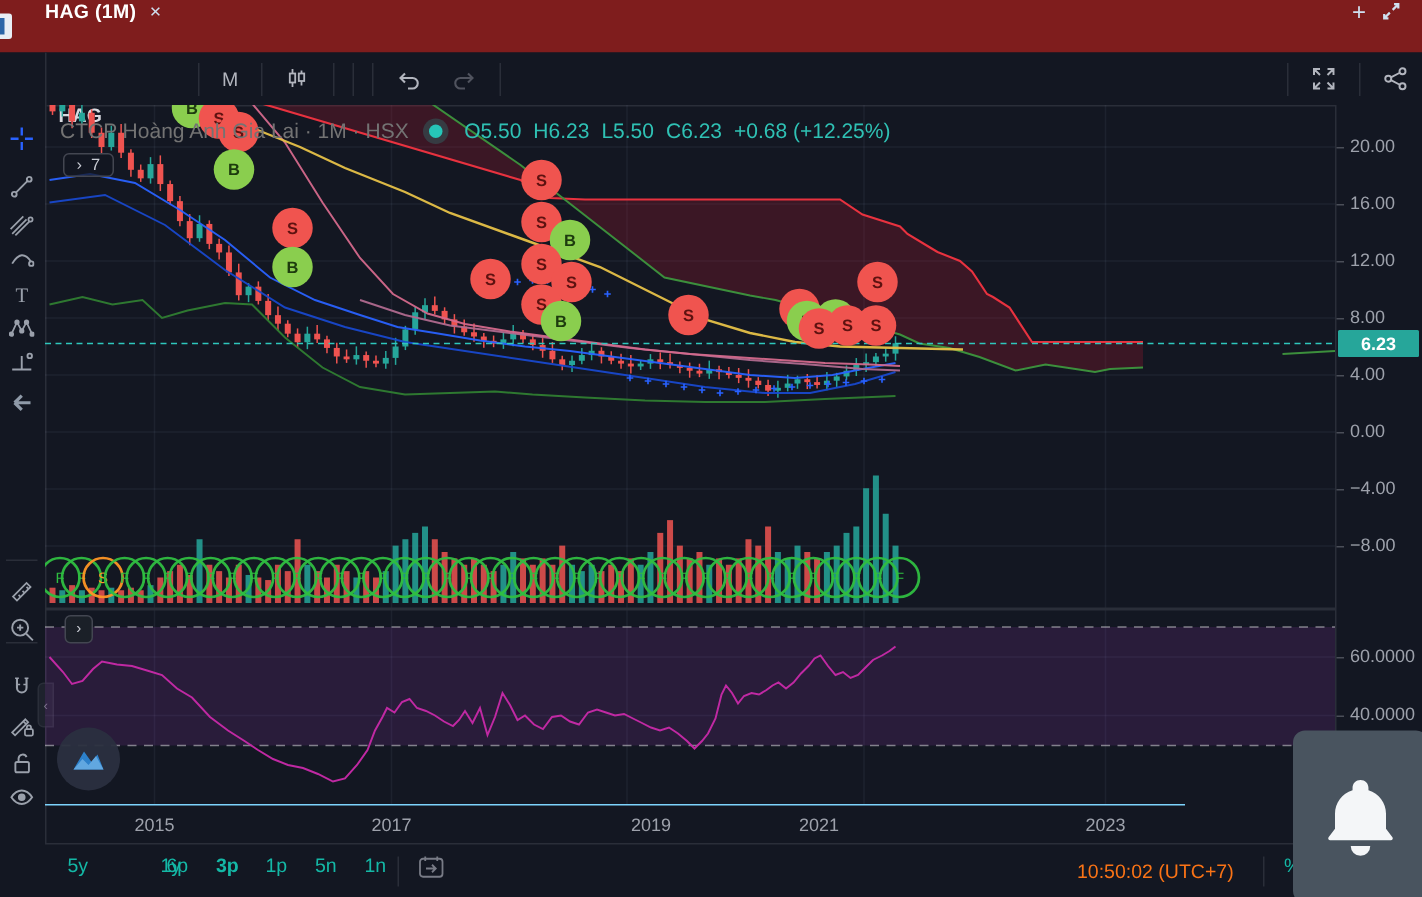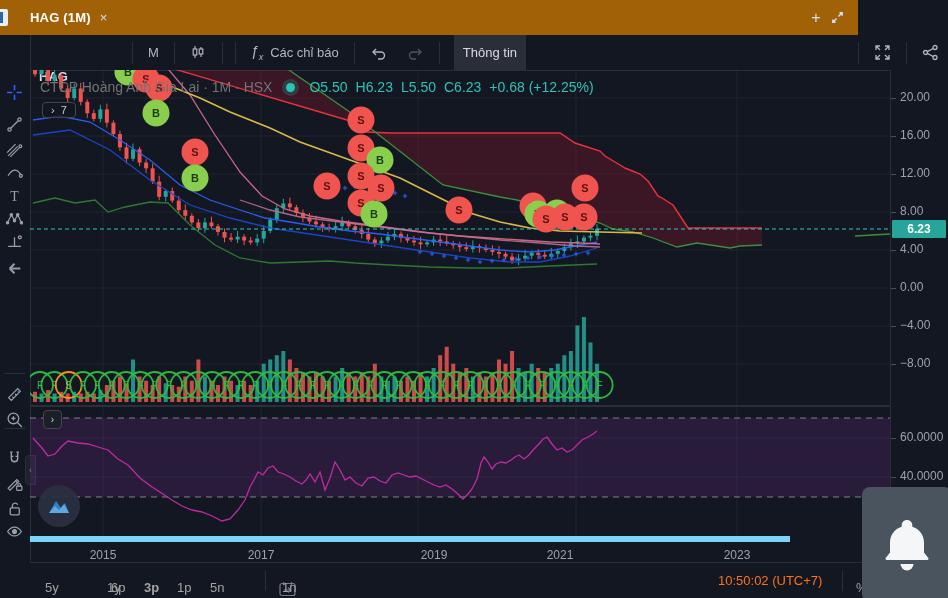--- a/index.html
+++ b/index.html
@@ -1,19 +1,19 @@
 <!DOCTYPE html>
 <html><head>
 <meta charset="utf-8">
 <style>
   html,body{margin:0;padding:0;background:#0b0e15;}
   #app{position:relative;width:948px;height:598px;background:#131722;overflow:hidden;
        font-family:"Liberation Sans",sans-serif;color:#b2b5be;-webkit-font-smoothing:antialiased;}
   
-  #tabbar{position:absolute;left:0;top:0;width:858px;height:35px;background:#a16207;display:flex;align-items:center;}
+  #tabbar{position:absolute;left:0;top:0;width:948px;height:35px;background:#7f1d1d;display:flex;}
   #tabbar .tab-title{color:#fff;font-weight:bold;font-size:13px;margin-left:30px;letter-spacing:.2px;}
   #tabbar .tab-close{color:#cfe0f0;font-size:13px;margin-left:9px;cursor:pointer;}
   #tabbar .spacer{flex:1;}
   #tabbar .tb-ic{color:#cfe0f0;width:28px;text-align:center;font-size:16px;cursor:pointer;}
   #tab-flag{position:absolute;left:-4px;top:9px;width:12px;height:17px;background:#e8eef5;border-radius:2px;}
   #tab-flag:after{content:"";position:absolute;left:3px;top:3px;width:4px;height:11px;background:#2c66a8;}
   
   #toolbar{position:absolute;left:30px;top:35px;width:918px;height:35px;background:#131722;border-bottom:1px solid #2a2e39;display:flex;align-items:center;font-size:13px;}
   .tsep{width:1px;height:22px;background:#2a2e39;margin:0 6px;flex:0 0 1px;}
   .titem{padding:0 9px;height:35px;display:flex;align-items:center;gap:7px;color:#b2b5be;cursor:pointer;white-space:nowrap;}
@@ -35,25 +35,25 @@
   #legend .lv{color:#2fc1b4;font-size:14px;}
   #btn-expand-ind{position:absolute;left:12px;top:32px;border:1px solid #434651;border-radius:4px;background:rgba(19,23,34,.75);color:#c9ccd4;font-size:11px;padding:1px 8px;display:flex;gap:6px;align-items:center;cursor:pointer;}
   #btn-expand-rsi{position:absolute;left:13px;top:340px;width:17px;height:17px;border:1px solid #434651;border-radius:4px;background:#1b2028;color:#c9ccd4;font-size:10px;display:flex;align-items:center;justify-content:center;cursor:pointer;}
   #logo-bubble{position:absolute;left:8px;top:415px;width:42px;height:42px;border-radius:50%;background:#2b3040;display:flex;align-items:center;justify-content:center;cursor:pointer;opacity:.95;}
   
   #paxis{position:absolute;left:890px;top:70px;width:58px;height:492px;background:#131722;border-left:1px solid #2a2e39;font-size:12px;cursor:ns-resize;}
   .plabel{position:absolute;left:9px;color:#9da1ab;}
   .ptick{position:absolute;left:0;width:5px;height:1px;background:#4a4e58;}
   #price-badge{position:absolute;left:1px;top:150px;width:54px;height:18px;background:#26a69a;color:#fff;font-weight:bold;font-size:12px;display:flex;align-items:center;justify-content:center;border-radius:1px;}
   
-  #taxis{position:absolute;left:30px;top:536px;width:760px;height:26px;border-top:6px solid #7dd3fc;font-size:12px;cursor:ew-resize;}
+  #taxis{position:absolute;left:30px;top:536px;width:760px;height:26px;border-top:1px solid #7dd3fc;font-size:12px;cursor:ew-resize;}
   .tlabel{position:absolute;top:6px;color:#9da1ab;transform:translateX(-50%);}
   
   #bottombar{position:absolute;left:30px;top:562px;width:918px;height:36px;background:#131722;border-top:1px solid #2a2e39;font-size:13px;}
-  .brange{position:absolute;top:17px;color:#a3a3a3;cursor:pointer;}
+  .brange{position:absolute;top:6px;color:#14b8a6;cursor:pointer;}
   #clock{position:absolute;left:688px;top:10px;color:#f97316;font-size:13px;cursor:pointer;}
   .bsep{position:absolute;top:8px;width:1px;height:20px;background:#2a2e39;}
   
   #bell-overlay{position:absolute;left:862px;top:487px;width:90px;height:115px;background:#49545f;border-radius:8px;display:flex;align-items:center;justify-content:center;z-index:50;cursor:pointer;}
 </style>
 </head>
 <body>
 
 <div id="app">
 
@@ -81,43 +81,38 @@
       <svg class="ic" width="17" height="17" viewBox="0 0 17 17">
           <g stroke="#b2b5be" stroke-width="1.2" fill="none">
             <path d="M5,2v3M5,11v3M11,3v2M11,10v3"></path>
             <rect x="3.2" y="5" width="3.6" height="6"></rect>
             <rect x="9.2" y="5" width="3.6" height="5"></rect>
           </g>
         </svg>
     </div>
     <div class="tsep"></div>
     <div class="tsep"></div>
-    <div class="titem">
-      <span class="fx"><span>ƒ</span><sub>x</sub></span>
-      <span>Các chỉ báo</span>
-    </div>
     <div class="tsep"></div>
     <div class="titem">
       <svg class="ic" width="18" height="16" viewBox="0 0 18 16">
           <g stroke="#b2b5be" stroke-width="1.4" fill="none">
             <path d="M3,7h8a3.5,3.5 0 0 1 0,7H8"></path>
             <path d="M6,4L3,7l3,3"></path>
           </g>
         </svg>
     </div>
     <div class="titem">
       <svg class="ic" width="18" height="16" viewBox="0 0 18 16">
           <g stroke="#50535e" stroke-width="1.4" fill="none">
             <path d="M15,7H7a3.5,3.5 0 0 0 0,7h3"></path>
             <path d="M12,4l3,3-3,3"></path>
           </g>
         </svg>
     </div>
     <div class="tsep"></div>
-    <div class="titem active-btn" style="margin-left:8px;">Thông tin</div>
     <div class="spacer" style="flex:1"></div>
     <div class="tsep"></div>
     <div class="titem">
       <svg class="ic" width="17" height="17" viewBox="0 0 17 17">
           <g stroke="#b2b5be" stroke-width="1.3" fill="none">
             <path d="M6,2H2v4M2,2l4,4M11,2h4v4M15,2l-4,4M6,15H2v-4M2,15l4-4M11,15h4v-4M15,15l-4-4"></path>
           </g>
         </svg>
     </div>
     <div class="tsep"></div>
@@ -736,21 +731,21 @@
       <div class="ptick" style="top: 368px;"></div>
       <div class="plabel" style="top: 360px;">60.0000</div>
       <div class="ptick" style="top: 407px;"></div>
       <div class="plabel" style="top: 399px;">40.0000</div>
     </div>
 
   <div id="taxis">
       <div class="tlabel" style="left: 73px;">2015</div>
       <div class="tlabel" style="left: 231px; text-align: center;">2017</div>
       <div class="tlabel" style="left: 404px;">2019</div>
-      <div class="tlabel" style="left: 530px; text-align: right;">2021</div>
+      <div class="tlabel" style="left: 516px; text-align: right;">2021</div>
       <div class="tlabel" style="left: 707px;">2023</div>
     </div>
 
   <div id="bottombar">
     <div class="bsep" style="left:235px;"></div>
     <div class="brange" style="left:248px;">
       <svg width="19" height="18" viewBox="0 0 19 18">
           <g stroke="#787b86" stroke-width="1.2" fill="none">
             <rect x="2" y="3.5" width="15" height="12" rx="2"></rect>
             <path d="M5.5,2v3M13.5,2v3M6,10h6M10,7.5L12.5,10L10,12.5"></path>
@@ -761,21 +756,21 @@
     <div class="bsep" style="left:812px;"></div>
     <div class="brange" style="left:826px;">%</div>
     <div class="brange" style="left:850px;">log</div>
     <div class="brange" style="left:884px;">auto</div>
   <div class="brange" style="left: 15px;">5y</div>
       <div class="brange" style="left: 48px; margin-left: 29px;">1y</div>
       <div class="brange" style="left: 81px;">6p</div>
       <div class="brange" style="left: 114px; font-weight: bold;">3p</div>
       <div class="brange" style="left: 147px;">1p</div>
       <div class="brange" style="left: 180px;">5n</div>
-      <div class="brange" style="left: 213px; margin-left: 39px;">1n</div>
+      <div class="brange" style="left: 213px;">1n</div>
     </div>
 
   <div id="bell-overlay">
     <svg width="54" height="58" viewBox="0 0 54 58">
       <path fill="#f4f6f8" d="M27,4c-3,0-5.3,2.2-5.3,5.2v1.6C14.6,13,10,19.2,10,26.5v10l-4.3,5.6c-0.6,0.9,0,2,1.1,2h40.4c1.1,0,1.7-1.1,1.1-2L44,36.5v-10c0-7.3-4.6-13.5-11.7-15.7V9.2C32.3,6.2,30,4,27,4z"></path>
       <path fill="#f4f6f8" d="M20.5,48a6.5,6.5 0 0 0 13,0Z"></path>
     </svg>
   </div>
 
 </div>

